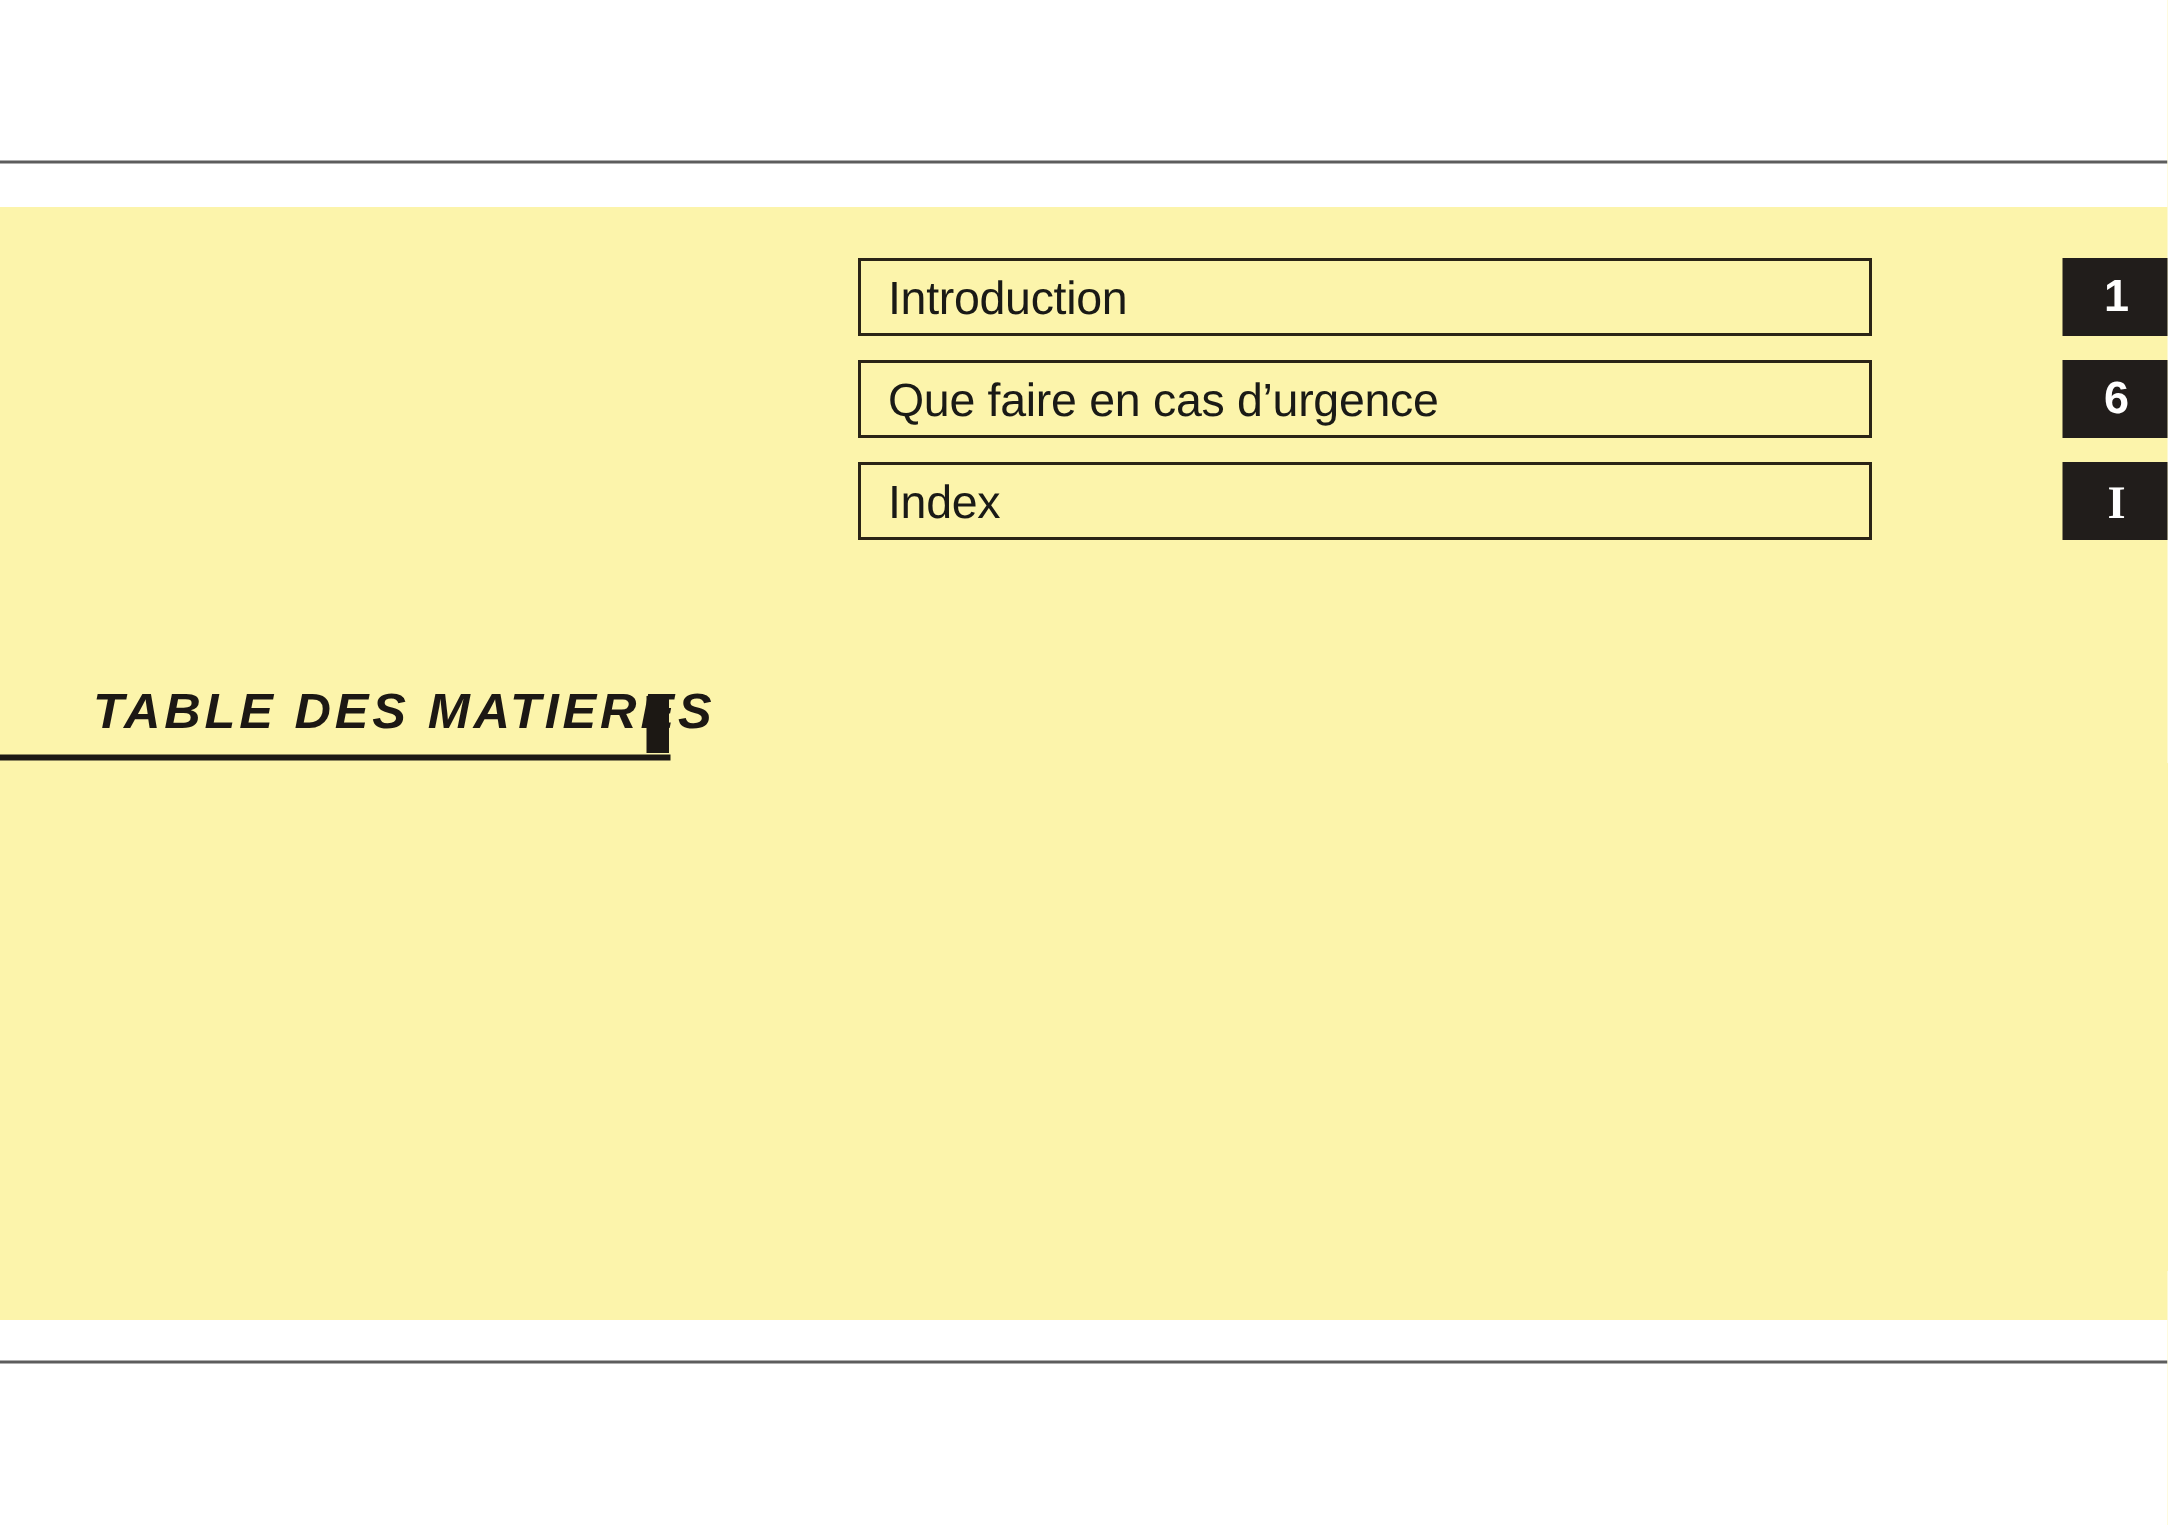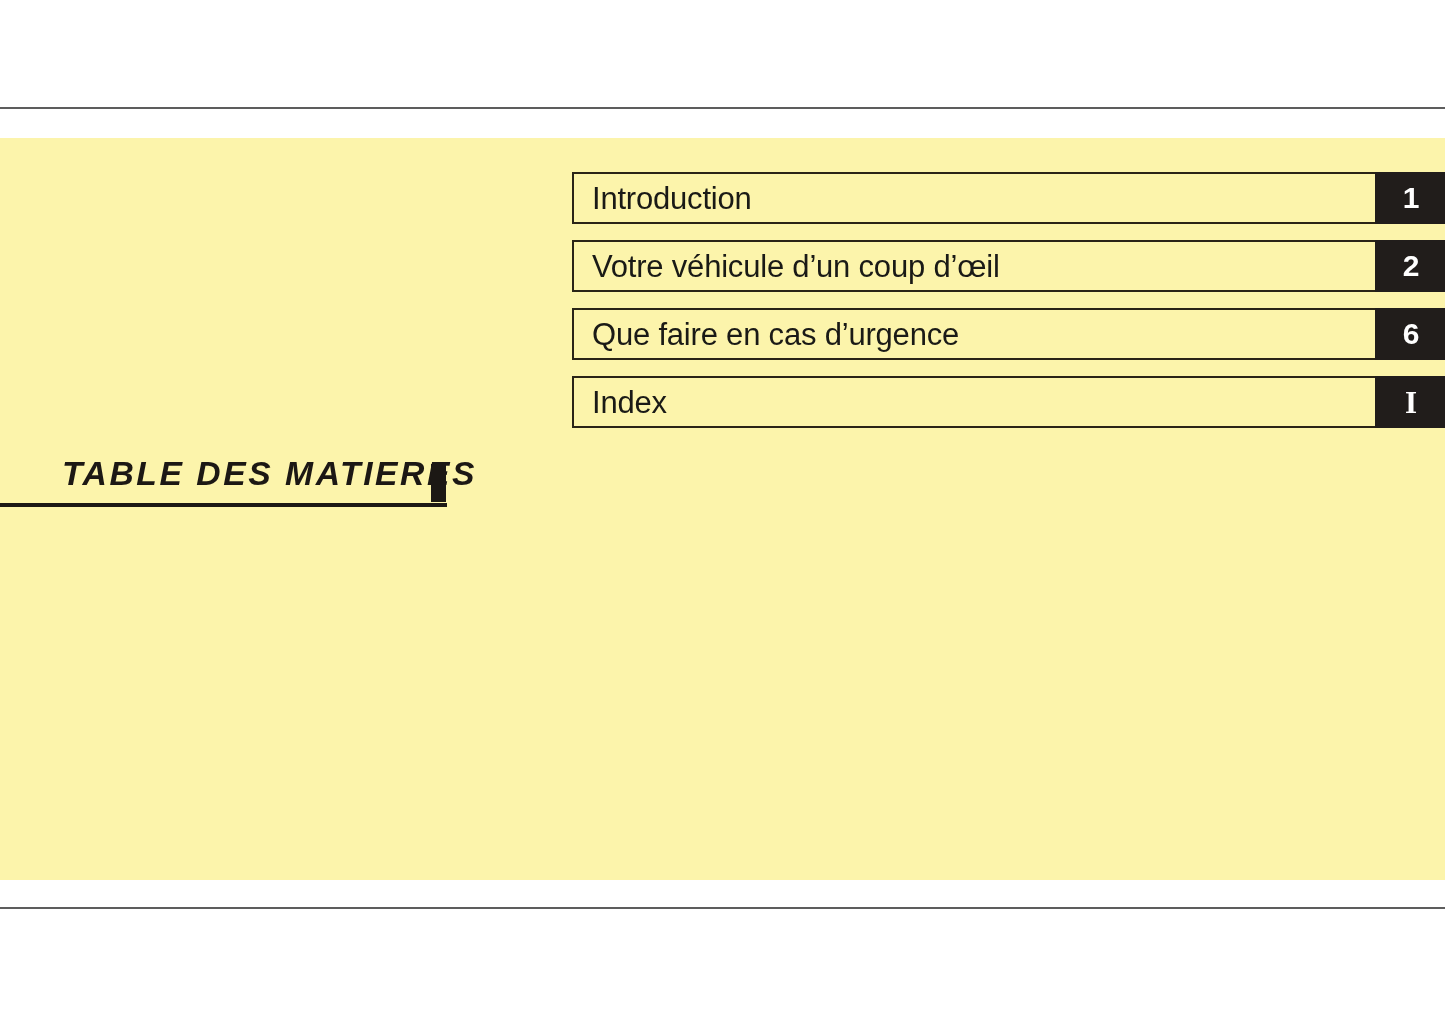--- a/index.html
+++ b/index.html
@@ -92,21 +92,21 @@
     position: relative;
     height: 52px;
     margin-bottom: 16px;
   }
   .toc-row:last-child { margin-bottom: 0; padding-left: 40px; }
 
   .toc-box {
     position: absolute;
     left: 0;
     top: 0;
-    width: 872px;
+    width: 676px;
     height: 52px;
     box-sizing: border-box;
     border: 2px solid #2a2416;
     background: #fcf4ab;
     display: flex;
     align-items: center;
   }
   .toc-label {
     padding-left: 18px;
     font-size: 31px;
@@ -158,28 +158,20 @@
 
     <div class="toc-row">
       <div class="toc-box">
         <span class="toc-label">Introduction</span>
       </div>
       <div class="toc-tab">
         <span class="toc-tab-num">1</span>
       </div>
     </div>
 
-    <div class="toc-row">
-      <div class="toc-box">
-        <span class="toc-label">Votre véhicule d’un coup d’œil</span>
-      </div>
-      <div class="toc-tab">
-        <span class="toc-tab-num">2</span>
-      </div>
-    </div>
 
 
 
 
     <div class="toc-row">
       <div class="toc-box">
         <span class="toc-label">Que faire en cas d’urgence</span>
       </div>
       <div class="toc-tab">
         <span class="toc-tab-num">6</span>

